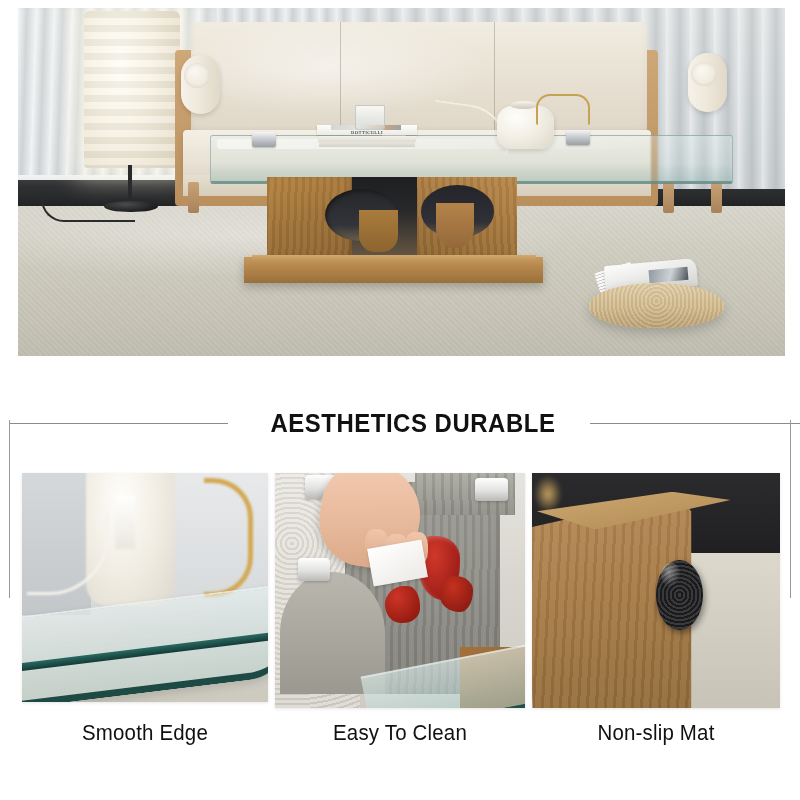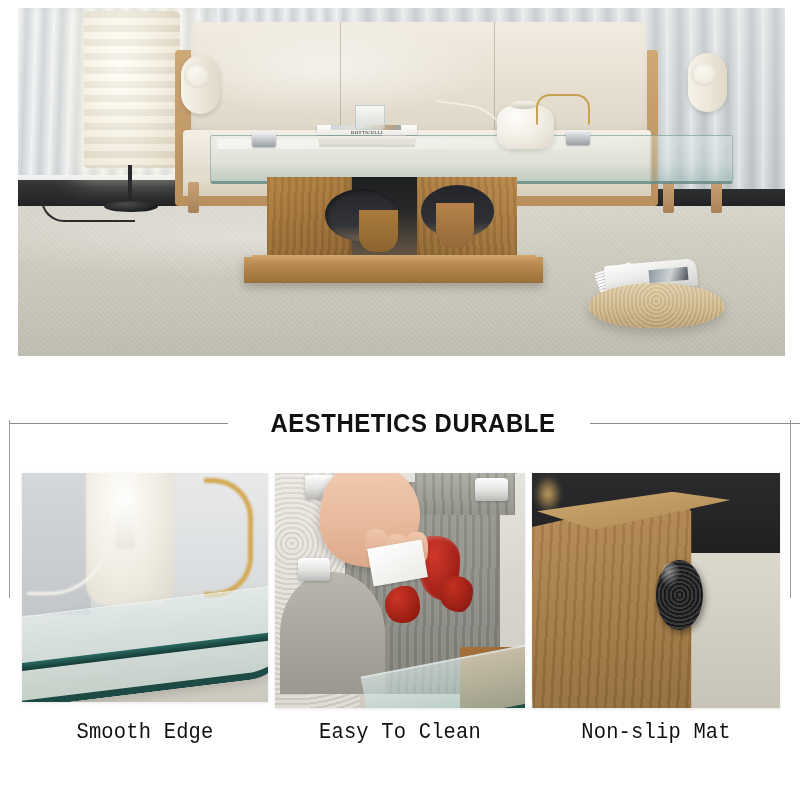--- a/index.html
+++ b/index.html
@@ -463,21 +463,21 @@
       radial-gradient(circle at 40% 32%, #5b5b5e, #111113 72%);
     box-shadow:2px 3px 6px rgba(0,0,0,.4);
   }
   .p3-pad-hi{
     position:absolute;left:52%;top:38.5%;width:8%;height:10%;
     border-radius:50%;
     background:radial-gradient(ellipse at 40% 35%, rgba(255,255,255,.45), rgba(255,255,255,0) 70%);
   }
 
   
-  .captions{position:absolute;left:0;top:340px;width:800px;height:50px;font-family:Liberation Mono, monospace;}
+  .captions{position:absolute;left:0;top:340px;width:800px;height:50px;}
   .caption{
     position:absolute;top:0;text-align:center;
     font-size:22px;color:#111;letter-spacing:.2px;
     transform:scaleX(.93);
   }
   .c1{left:22px;width:246px;}
   .c2{left:275px;width:250px;}
   .c3{left:532px;width:248px;}
 </style>
 </head>

